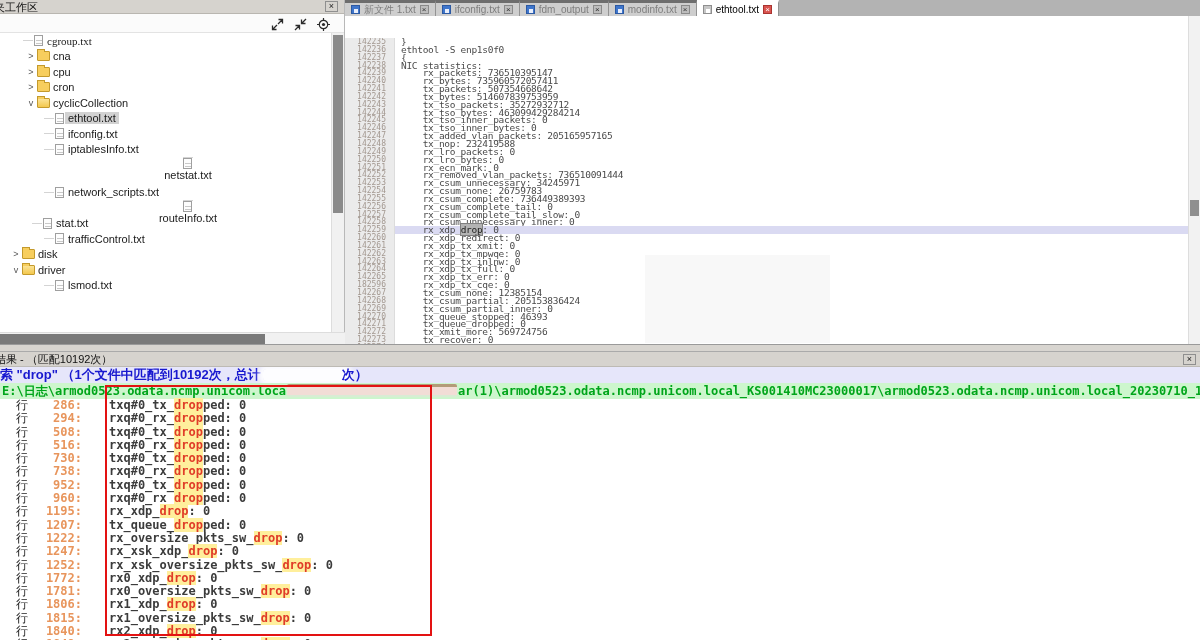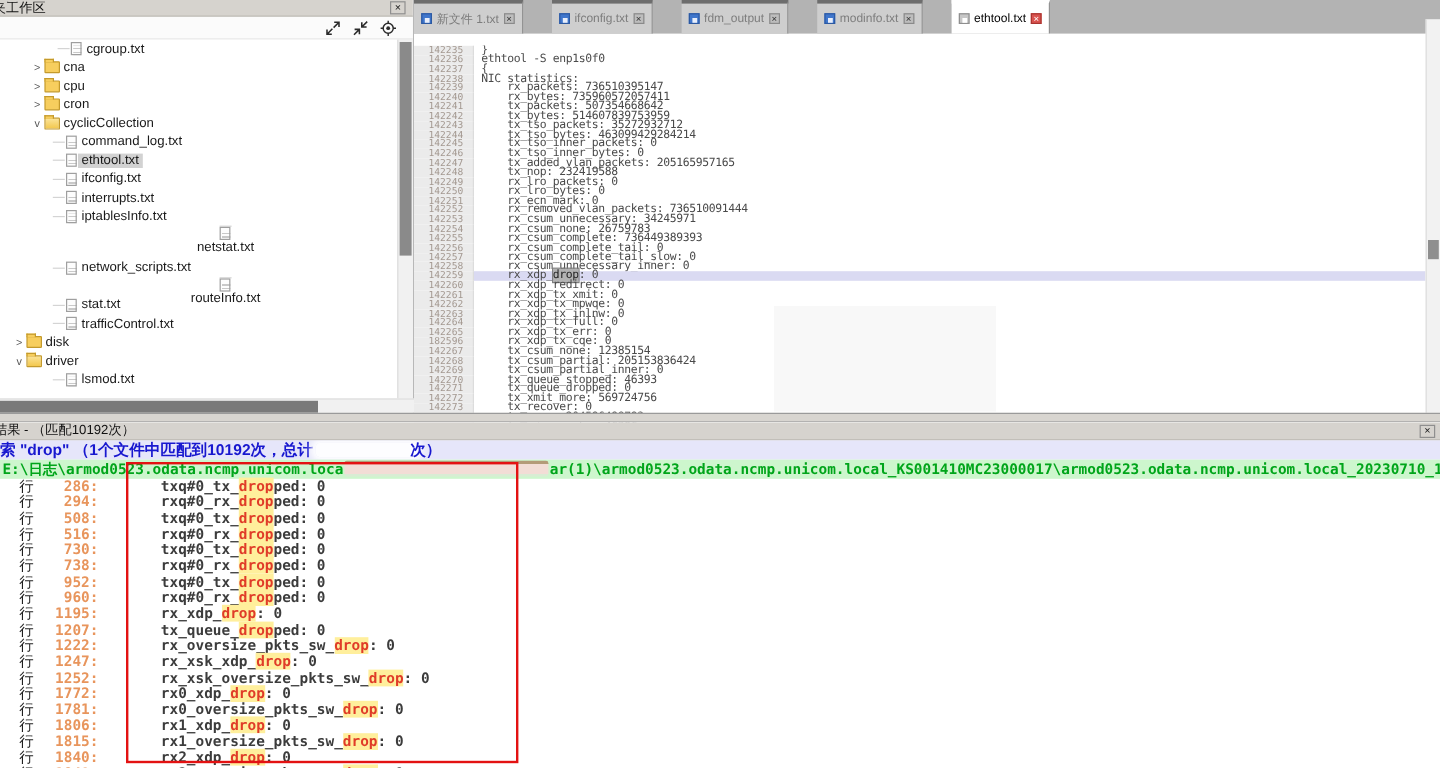--- a/index.html
+++ b/index.html
@@ -29,21 +29,21 @@
   .ico-folder.open { background:linear-gradient(#fbe396,#f3c84e); }
   .ico-file { width:9px; height:11px; background:#fdfdfd; border:1px solid #9f9f9f; flex:none; margin-right:1px;
               background-image:repeating-linear-gradient(#fdfdfd 0 2px,#c9c9c9 2px 3px); background-size:7px 8px; background-repeat:no-repeat; background-position:1px 2px; }
   .tree-vscroll { position:absolute; right:0; top:33px; width:13px; height:299px; background:#f1f1f1; border-left:1px solid #ddd; }
   .tree-vthumb { position:absolute; left:1px; top:2px; width:10px; height:178px; background:#8a8a8a; }
   .tree-hscroll { position:absolute; left:0; top:332px; width:345px; height:12px; background:#f1f1f1; border-top:1px solid #ddd; }
   .tree-hthumb { position:absolute; left:0; top:1px; width:265px; height:10px; background:#7a7a7a; }
 
   
   .editor-panel { position:absolute; left:345px; top:0; width:855px; height:344px; }
-  .tabbar { position:absolute; left:0; top:0; width:100%; height:28px; background:#b3b3b3; display:flex; align-items:stretch;gap:24px; }
+  .tabbar { position:absolute; left:0; top:0; width:100%; height:16px; background:#b3b3b3; display:flex; align-items:stretch; }
   .tab { display:flex; align-items:center; gap:4px; padding:0 6px; font-size:10px; color:#7d7d7d; background:#cecece;
          border-right:1px solid #939393; border-top:3px solid #6d6d6d; cursor:default; white-space:nowrap; }
   .tab.active { background:#fff; color:#000; border-top:3px solid #fff; }
   .floppy { width:9px; height:9px; background:#3f76cc; border:1px solid #2c59a2; position:relative; flex:none; }
   .floppy::after { content:""; position:absolute; left:2px; bottom:0; width:4px; height:4px; background:#e8eefb; }
   .tab.active .floppy { background:#c7c7c7; border-color:#8f8f8f; }
   .tab.active .floppy::after { background:#fff; }
   .tab-x { width:9px; height:9px; font-size:8px; line-height:8px; text-align:center; color:#333; background:#bdbdbd; border:1px solid #8a8a8a; }
   .tab.active .tab-x { background:#d9534f; border-color:#a93430; color:#fff; }
 
@@ -74,21 +74,21 @@
                 border-radius:4px; box-shadow:0 0 5px 4px rgba(255,255,255,0.92); margin:0 -6px 0 2px; }
   .line-green { position:absolute; left:0; top:31px; width:100%; height:16px; background:#cdf6cd; color:#00a51a;
                 font-family:"DejaVu Sans Mono", monospace; font-size:12px; font-weight:bold; line-height:16px; white-space:nowrap; overflow:hidden; padding-left:2px; }
   .redact-green { display:inline-block; width:170px; height:13px; vertical-align:-2px; margin:0 1px;
                   background:linear-gradient(#b39b78 0 3px, #f2ddd6 3px 11px, #d9ecd4 11px); border-radius:2px; }
   .res-list { position:absolute; left:0; top:47px; width:100%; height:241px; overflow:visible;
               font-family:"DejaVu Sans Mono", monospace; font-size:12px; font-weight:bold; }
   .res-row { height:13.3px; line-height:13.3px; display:flex; white-space:pre; }
   .res-hang { width:20px; margin-left:16px; color:#1c1c1c; font-family:"Liberation Sans", sans-serif; font-weight:normal; font-size:12px; flex:none; }
   .res-num { width:46px; text-align:right; color:#e8955c; flex:none; }
-  .res-code { margin-left:52px; color:#3c3c3c; }
+  .res-code { margin-left:27px; color:#3c3c3c; }
   .res-match { color:#e03c28; background:#ffef9c; }
   .red-box { position:absolute; left:105px; top:33px; width:327px; height:251px; border:2px solid #e31212; z-index:9; pointer-events:none; }
 </style>
 </head>
 <body>
 
 <div id="app">
 
   <div class="left-panel">
     <div class="lp-title">
@@ -108,21 +108,21 @@
       </span>
       <span class="tb-ico">
         <svg viewBox="0 0 13 13" width="13" height="13">
             <circle cx="6.5" cy="6.5" r="4.2" stroke="#2b2b2b" stroke-width="1.2" fill="none"></circle>
             <circle cx="6.5" cy="6.5" r="1.6" fill="#2b2b2b"></circle>
             <path d="M6.5 0v2.5 M6.5 10.5V13 M0 6.5h2.5 M10.5 6.5H13" stroke="#2b2b2b" stroke-width="1.2"></path>
           </svg>
       </span>
     </div>
     <div class="tree" id="tree">
-        <div class="tree-row" style="padding-left: 48px;">
+        <div class="tree-row" style="padding-left: 23px; font-family: Liberation Serif, serif;">
           <span class="conn"></span>
           <span class="ico-file"></span>
           <span class="lbl">cgroup.txt</span>
         </div>
         <div class="tree-row" style="padding-left: 25px;">
           <span class="arrow">&gt;</span>
           <span class="ico-folder"></span>
           <span class="lbl">cna</span>
         </div>
         <div class="tree-row" style="padding-left: 25px;">
@@ -136,36 +136,26 @@
           <span class="lbl">cron</span>
         </div>
         <div class="tree-row" style="padding-left: 25px;">
           <span class="arrow">v</span>
           <span class="ico-folder open"></span>
           <span class="lbl">cyclicCollection</span>
         </div>
         <div class="tree-row" style="padding-left: 44px;">
           <span class="conn"></span>
           <span class="ico-file"></span>
-          <span class="lbl">command_log.txt</span>
-        </div>
-        <div class="tree-row" style="padding-left: 44px;">
-          <span class="conn"></span>
-          <span class="ico-file"></span>
           <span class="lbl sel">ethtool.txt</span>
         </div>
         <div class="tree-row" style="padding-left: 44px;">
           <span class="conn"></span>
           <span class="ico-file"></span>
           <span class="lbl">ifconfig.txt</span>
-        </div>
-        <div class="tree-row" style="padding-left: 44px;">
-          <span class="conn"></span>
-          <span class="ico-file"></span>
-          <span class="lbl">interrupts.txt</span>
         </div>
         <div class="tree-row" style="padding-left: 44px;">
           <span class="conn"></span>
           <span class="ico-file"></span>
           <span class="lbl">iptablesInfo.txt</span>
         </div>
         <div class="tree-row" style="padding-left: 44px; flex-direction: column;">
           <span class="conn"></span>
           <span class="ico-file"></span>
           <span class="lbl">netstat.txt</span>
@@ -174,21 +164,21 @@
         <div class="tree-row" style="padding-left: 44px; align-items: center;">
           <span class="conn"></span>
           <span class="ico-file"></span>
           <span class="lbl">network_scripts.txt</span>
         </div>
         <div class="tree-row" style="padding-left: 44px; flex-direction: column;">
           <span class="conn"></span>
           <span class="ico-file"></span>
           <span class="lbl">routeInfo.txt</span>
         </div>
-        <div class="tree-row" style="padding-left: 44px;">
+        <div class="tree-row" style="padding-left: 32px;">
           <span class="conn"></span>
           <span class="ico-file"></span>
           <span class="lbl">stat.txt</span>
         </div>
         <div class="tree-row" style="padding-left: 44px;">
           <span class="conn"></span>
           <span class="ico-file"></span>
           <span class="lbl">trafficControl.txt</span>
         </div>
         <div class="tree-row" style="padding-left: 10px;">

